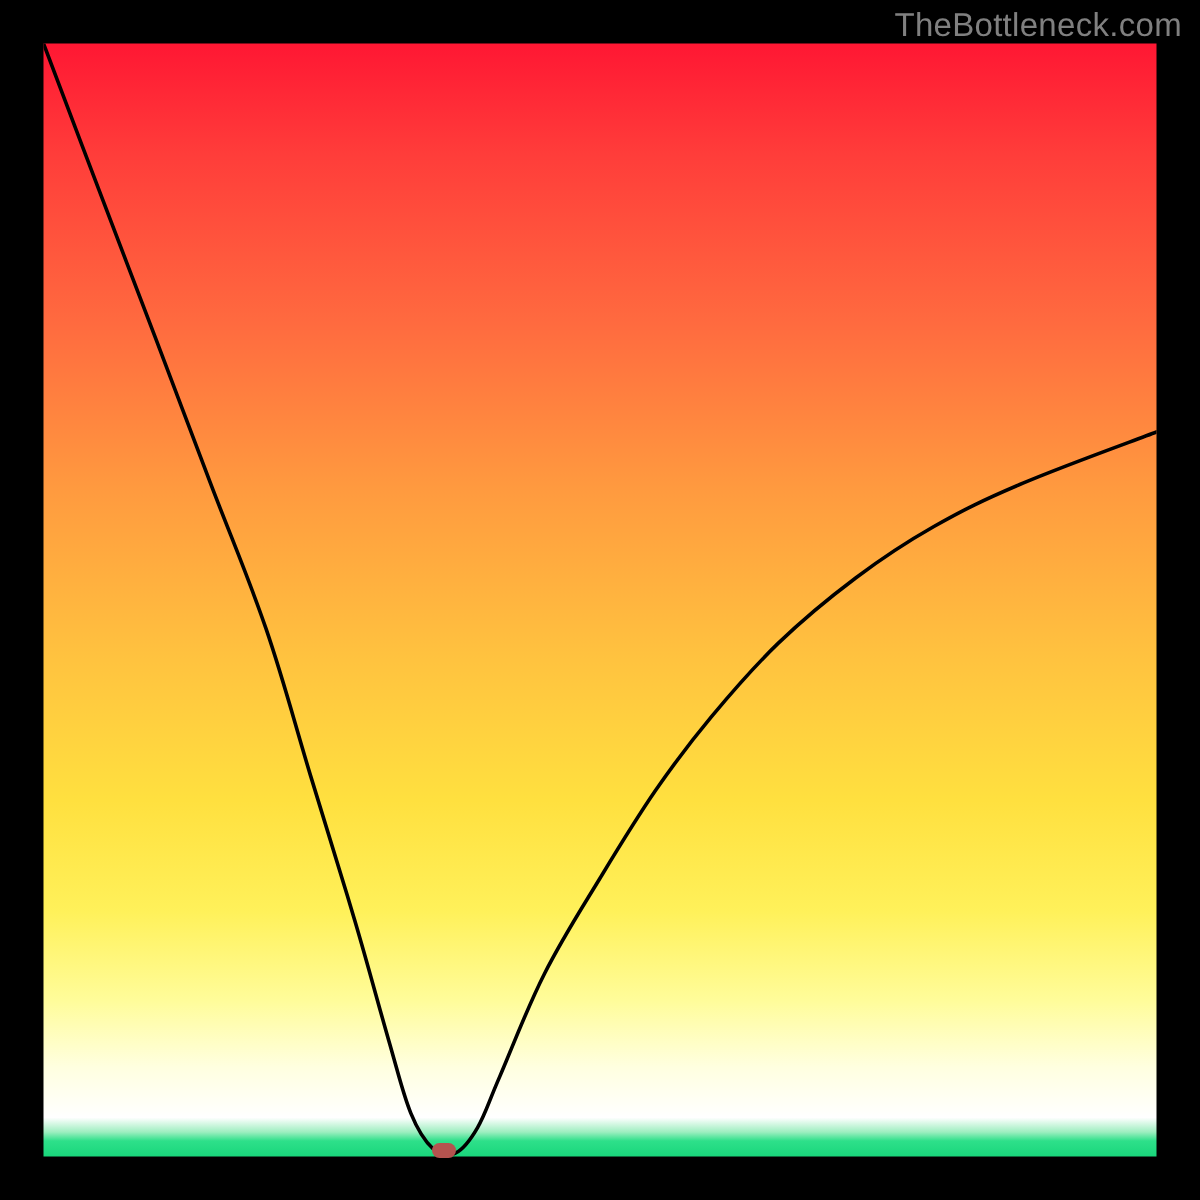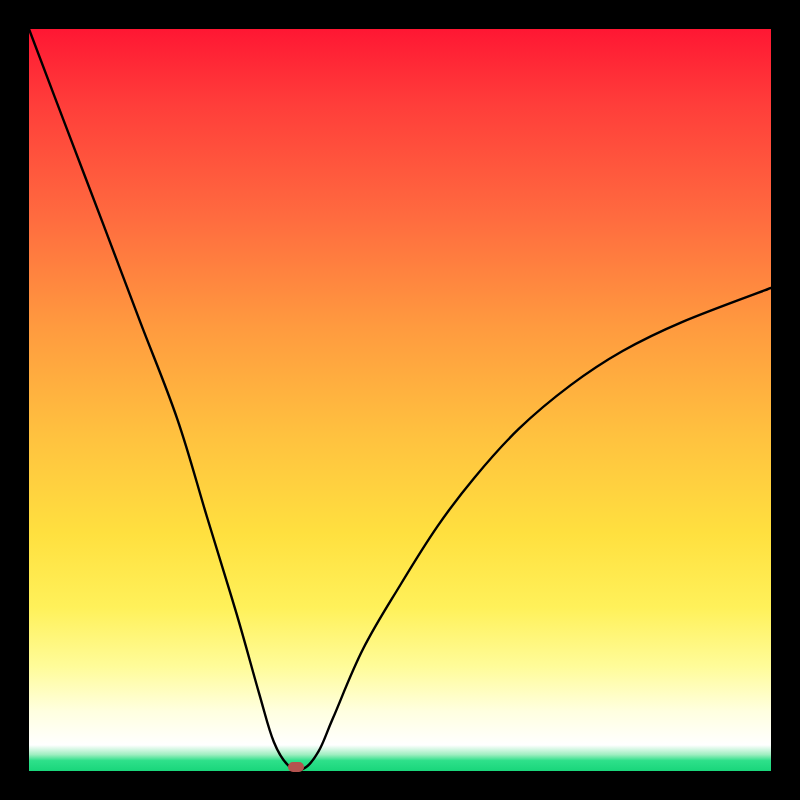--- a/index.html
+++ b/index.html
@@ -66,19 +66,20 @@
     border-radius: 5px;
     background: #b4534f;
     transform: translate(-50%, -50%);
     z-index: 5;
   }
 </style>
 </head>
 <body>
 
 <div class="frame">
+  <div class="watermark">TheBottleneck.com</div>
   <div class="plot">
     <svg class="curve" viewBox="0 0 742 742" preserveAspectRatio="none">
       <path id="curve-path" fill="none" stroke="#000000" stroke-width="2.4" stroke-linejoin="round" stroke-linecap="round" d="M 0.00 0.00 C 6.68 17.63, 23.74 62.82, 37.10 97.94 C 50.46 133.07, 60.84 160.02, 74.20 195.15 C 87.56 230.27, 97.94 257.96, 111.30 293.09 C 124.66 328.22, 136.38 355.17, 148.40 390.29 C 160.42 425.42, 167.40 453.11, 178.08 488.24 C 188.76 523.36, 198.41 553.78, 207.76 585.44 C 217.11 617.09, 223.34 641.12, 230.02 664.09 C 236.70 687.06, 239.52 699.97, 244.86 713.06 C 250.20 726.15, 254.36 732.00, 259.70 736.81 C 265.04 741.61, 269.20 742.31, 274.54 739.77 C 279.88 737.24, 284.04 731.92, 289.38 722.71 C 294.72 713.49, 296.21 707.01, 304.22 688.58 C 312.23 670.14, 321.88 644.09, 333.90 620.31 C 345.92 596.54, 357.64 578.54, 371.00 556.50 C 384.36 534.46, 394.74 517.25, 408.10 497.88 C 421.46 478.52, 430.51 466.54, 445.20 448.91 C 459.89 431.28, 472.36 416.63, 489.72 399.94 C 507.08 383.24, 522.96 370.18, 541.66 356.16 C 560.36 342.14, 573.57 333.38, 593.60 322.03 C 613.63 310.68, 626.25 304.44, 652.96 293.09 C 679.67 281.74, 725.97 265.10, 742.00 258.96"></path>
     </svg>
     <div id="marker" class="marker" style="left: 267.12px; top: 738.29px;"></div>
   </div>
 </div>
 
 </body></html>

